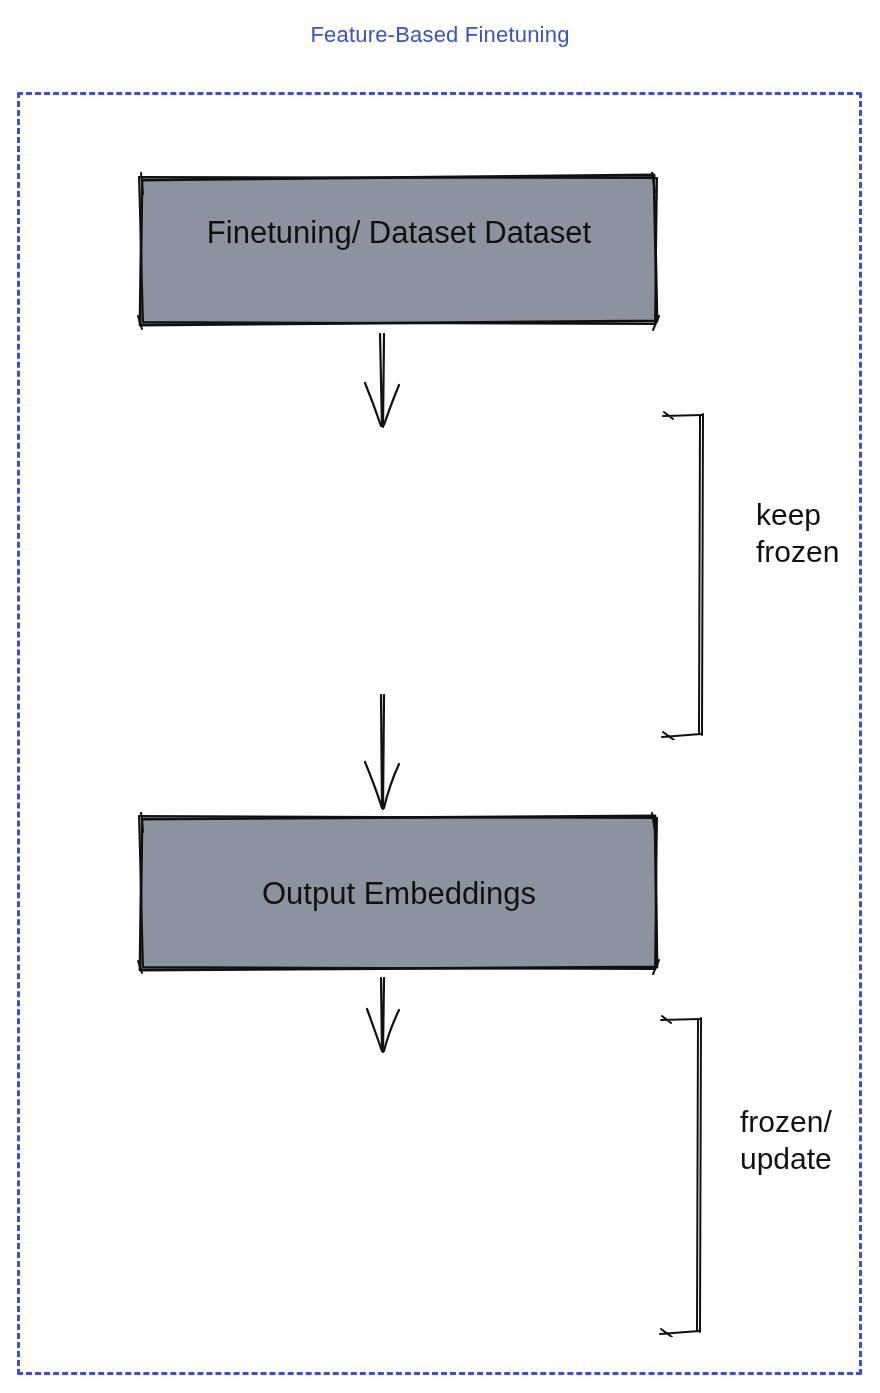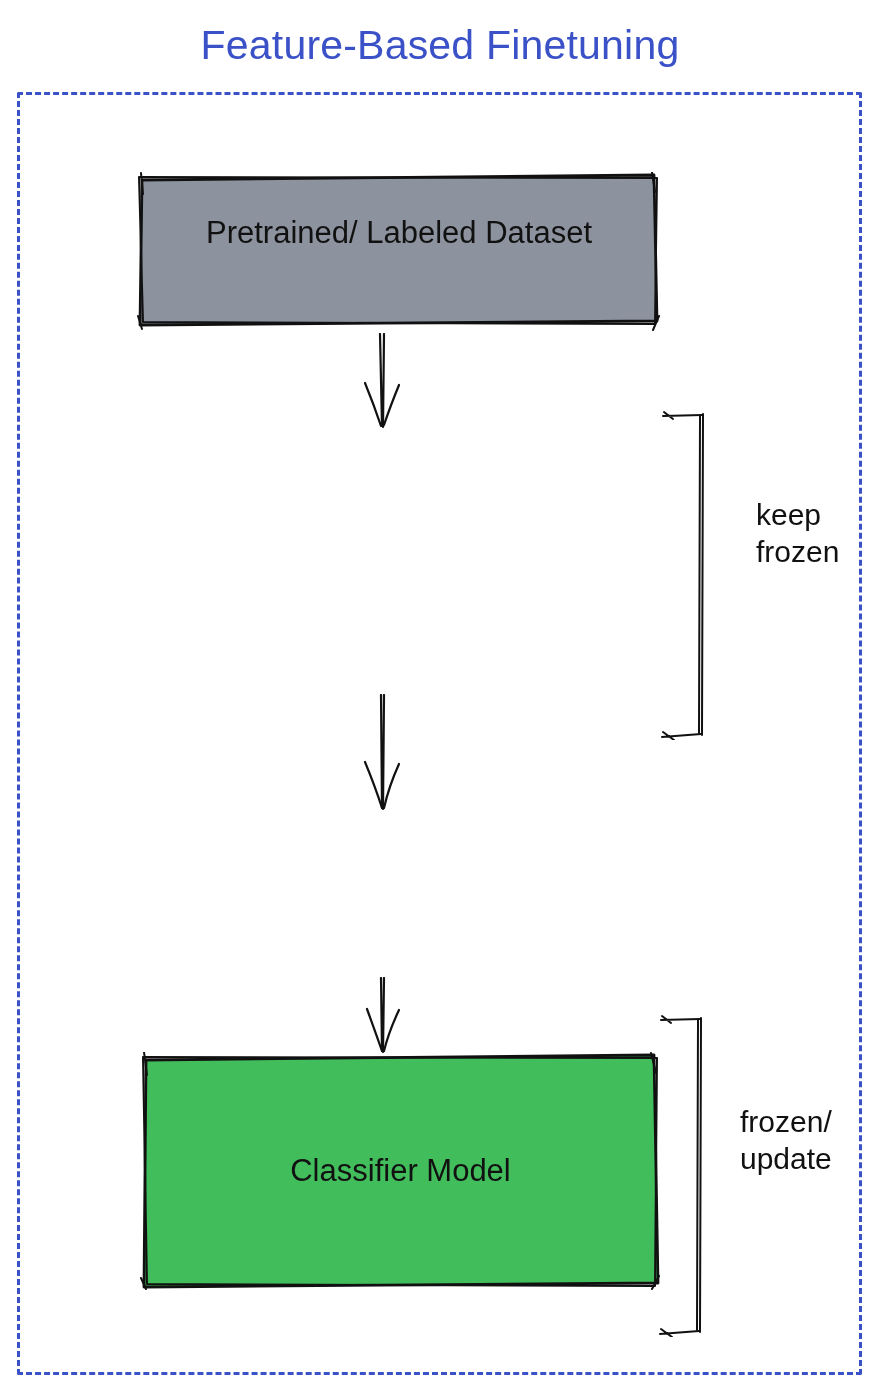--- a/index.html
+++ b/index.html
@@ -17,21 +17,21 @@
     background: #ffffff;
     font-family: "Liberation Sans", sans-serif;
     overflow: hidden;
   }
   .diagram-title {
     position: absolute;
     top: 22px;
     left: 0;
     width: 100%;
     text-align: center;
-    font-size: 41px;
+    font-size: 22px;
     letter-spacing: 0.2px;
     color: var(--accent-blue);
   }
   .dotted-frame {
     position: absolute;
     left: 17px;
     top: 92px;
     width: 839px;
     height: 1277px;
     border: 3px dashed var(--accent-blue);
@@ -91,55 +91,55 @@
   <div class="diagram-title">Feature-Based Finetuning</div>
 
   <div class="dotted-frame"></div>
 
   <div class="box" style="left:137px; top:172px; width:524px; height:159px;">
     <svg width="524" height="159" viewBox="0 0 524 159">
       <path class="fill-gray sketch" d="M5,8 L517,3 L520,149 L3,153 Z"></path>
       <path class="sketch sketch-thin" d="M2,5 L520,6 L518,152 L6,150 Z"></path>
       <path class="sketch sketch-thin" d="M4,1 L6,22 M515,0 L518,20 M1,144 L5,157 M516,158 L522,144"></path>
     </svg>
-    <span class="box-label raised">Pretrained/ Labeled Dataset</span>
+    <span class="box-label raised">Finetuning/ Dataset Dataset</span>
   </div>
 
   <svg class="arrow" style="left:361px; top:333px;" width="44" height="97" viewBox="0 0 44 97">
     <path d="M19,1 L21,93 M23,1 L22,94"></path>
     <path d="M4,50 Q13,72 20,93 M38,52 Q29,74 23,92"></path>
   </svg>
 
 
   <svg class="bracket" style="left:658px; top:408px;" width="48" height="332" viewBox="0 0 48 332">
     <path d="M42,8 L41,325 M45,6 L44,327"></path>
     <path d="M44,7 L5,8 M6,4 L15,11"></path>
     <path d="M43,326 L4,329 M5,324 L16,332"></path>
   </svg>
   <div class="side-note" style="left:740px; top:497px;margin-left:16px;">keep frozen</div>
 
   <svg class="arrow" style="left:361px; top:694px;" width="44" height="119" viewBox="0 0 44 119">
     <path d="M20,1 L21,114 M23,1 L22,115"></path>
     <path d="M4,68 Q14,92 21,114 M38,70 Q28,92 23,114"></path>
   </svg>
 
+  <div class="box" style="left:137px; top:812px; width:524px; height:163px;">
+    <svg width="524" height="163" viewBox="0 0 524 163">
+      <path class="fill-gray sketch" d="M5,7 L518,4 L520,155 L3,158 Z"></path>
+      <path class="sketch sketch-thin" d="M2,4 L520,6 L518,157 L6,155 Z"></path>
+      <path class="sketch sketch-thin" d="M4,0 L6,20 M515,1 L518,19 M1,149 L5,161 M516,162 L522,148"></path>
+    </svg>
+    <span class="box-label">Output Embeddings</span>
+  </div>
 
   <svg class="arrow" style="left:361px; top:977px;" width="44" height="78" viewBox="0 0 44 78">
     <path d="M20,1 L21,74 M23,1 L22,75"></path>
     <path d="M6,32 Q14,54 21,74 M38,33 Q28,54 23,74"></path>
   </svg>
 
-  <div class="box" style="left:140px; top:1052px; width:521px; height:238px;">
-    <svg width="521" height="238" viewBox="0 0 521 238">
-      <path class="fill-green sketch" d="M6,8 L514,3 L518,231 L4,235 Z"></path>
-      <path class="sketch sketch-thin" d="M3,5 L517,6 L515,234 L7,232 Z"></path>
-      <path class="sketch sketch-thin" d="M4,0 L7,23 M511,1 L516,21 M1,226 L6,237 M512,237 L519,224"></path>
-    </svg>
-    <span class="box-label">Classifier Model</span>
-  </div>
 
   <svg class="bracket" style="left:656px; top:1012px;" width="48" height="325" viewBox="0 0 48 325">
     <path d="M42,8 L41,318 M45,6 L44,320"></path>
     <path d="M44,7 L5,8 M6,4 L15,11"></path>
     <path d="M43,319 L4,322 M5,317 L16,325"></path>
   </svg>
   <div class="side-note" style="left:740px; top:1104px;">frozen/ update</div>
 
 </div>
 

